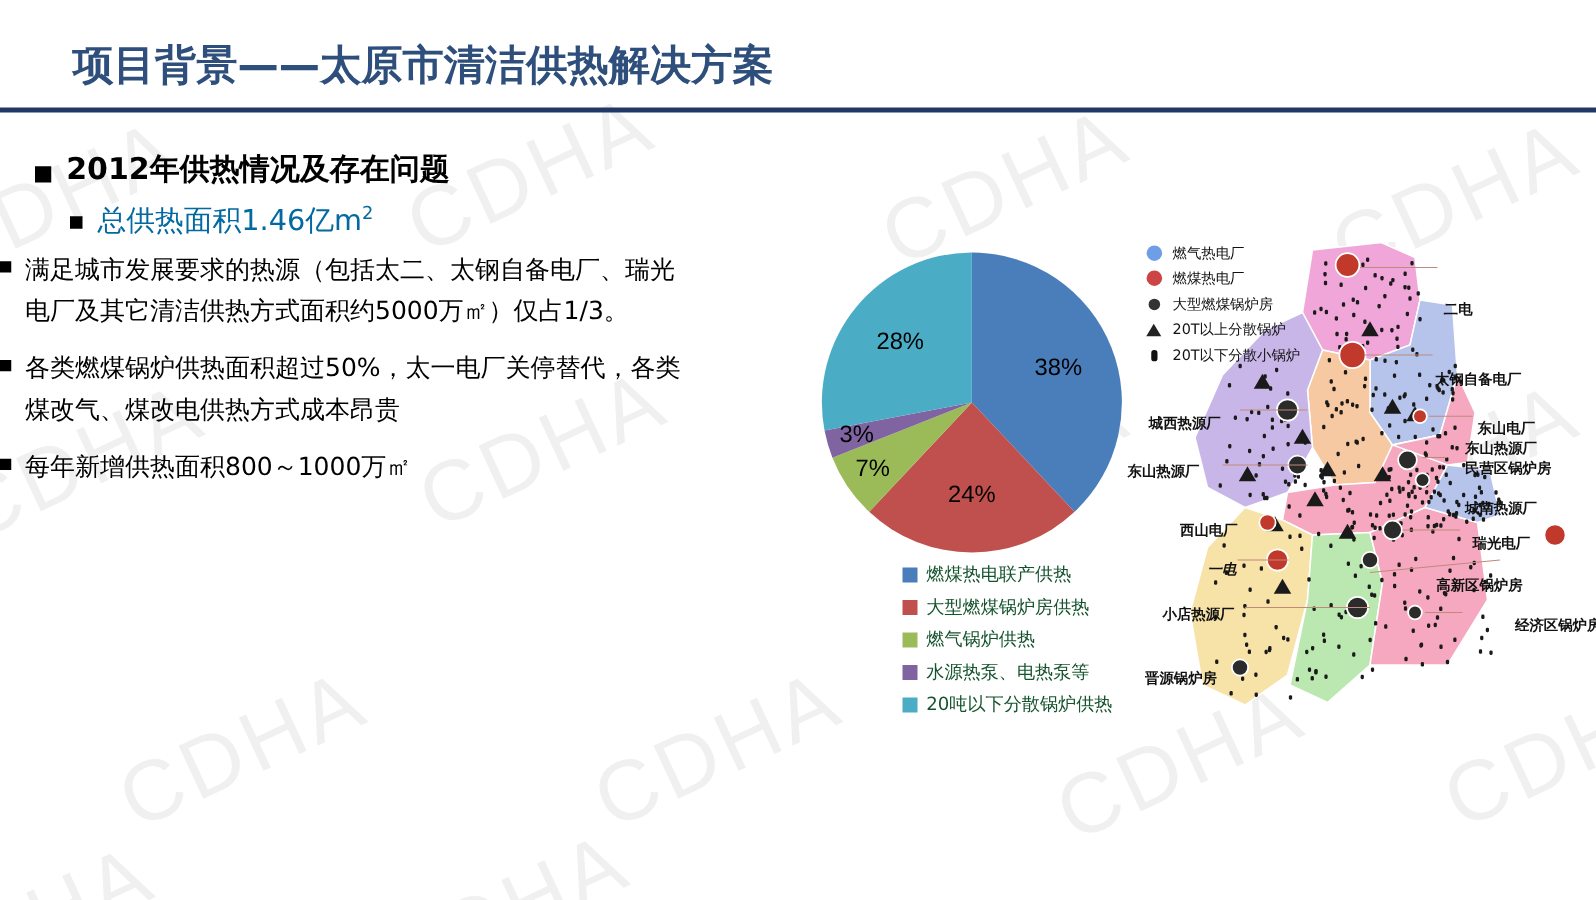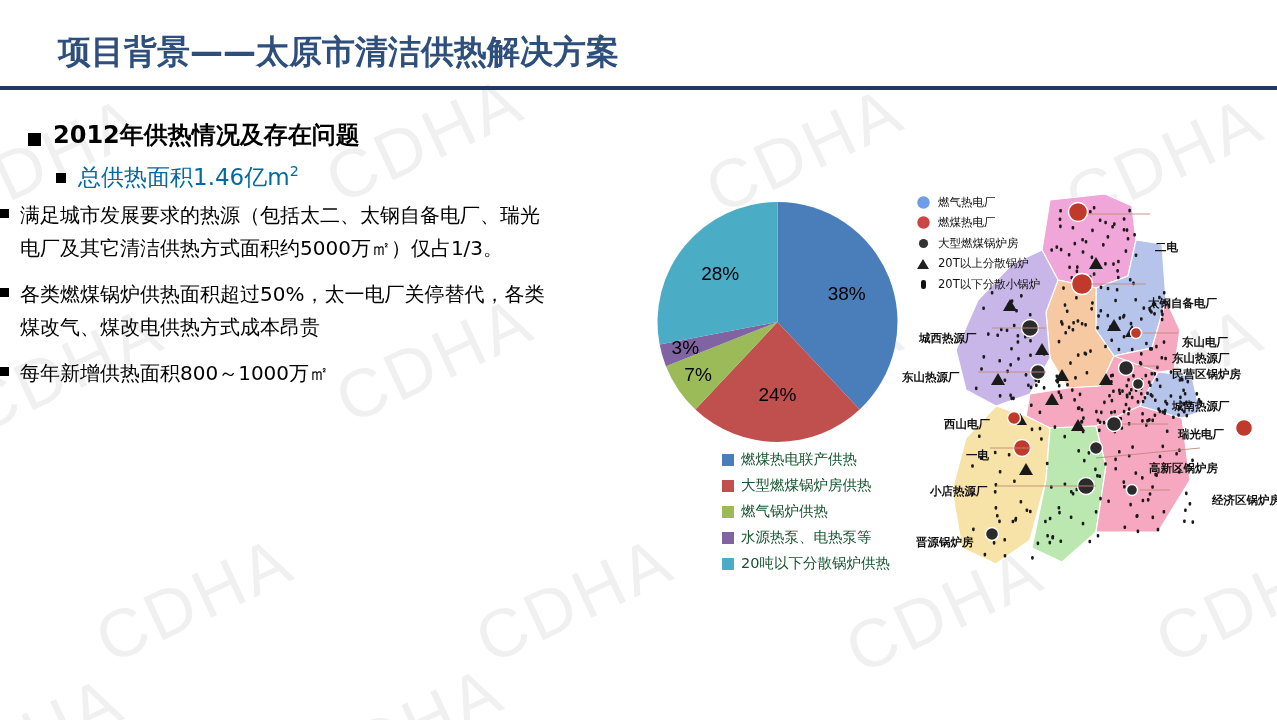--- a/index.html
+++ b/index.html
@@ -652,21 +652,21 @@
   <div id="map-annotations">
       <div class="map-anno" style="left: 255px; top: 60px;">二电</div>
       <div class="map-anno" style="left: 248px; top: 116px;">太钢自备电厂</div>
       <div class="map-anno" style="left: 19px; top: 151px;">城西热源厂</div>
       <div class="map-anno" style="left: 2px; top: 190px;">东山热源厂</div>
       <div class="map-anno" style="left: 282px; top: 155px;">东山电厂</div>
       <div class="map-anno" style="left: 272px; top: 171px;">东山热源厂</div>
       <div class="map-anno" style="left: 272px; top: 187px;">民营区锅炉房</div>
       <div class="map-anno" style="left: 272px; top: 219px;">城南热源厂</div>
       <div class="map-anno" style="left: 44px; top: 237px;">西山电厂</div>
-      <div class="map-anno" style="left: 66px; top: 268px;">一电</div>
+      <div class="map-anno" style="left: 66px; top: 268px; font-style: italic;">一电</div>
       <div class="map-anno" style="left: 278px; top: 247px;">瑞光电厂</div>
       <div class="map-anno" style="left: 249px; top: 281px;">高新区锅炉房</div>
       <div class="map-anno" style="left: 30px; top: 304px;">小店热源厂</div>
       <div class="map-anno" style="left: 292px; top: 313px; margin-left: 20px;">经济区锅炉房</div>
       <div class="map-anno" style="left: 16px; top: 355px;">晋源锅炉房</div>
     </div>
 
 </div>
 
 </body></html>

